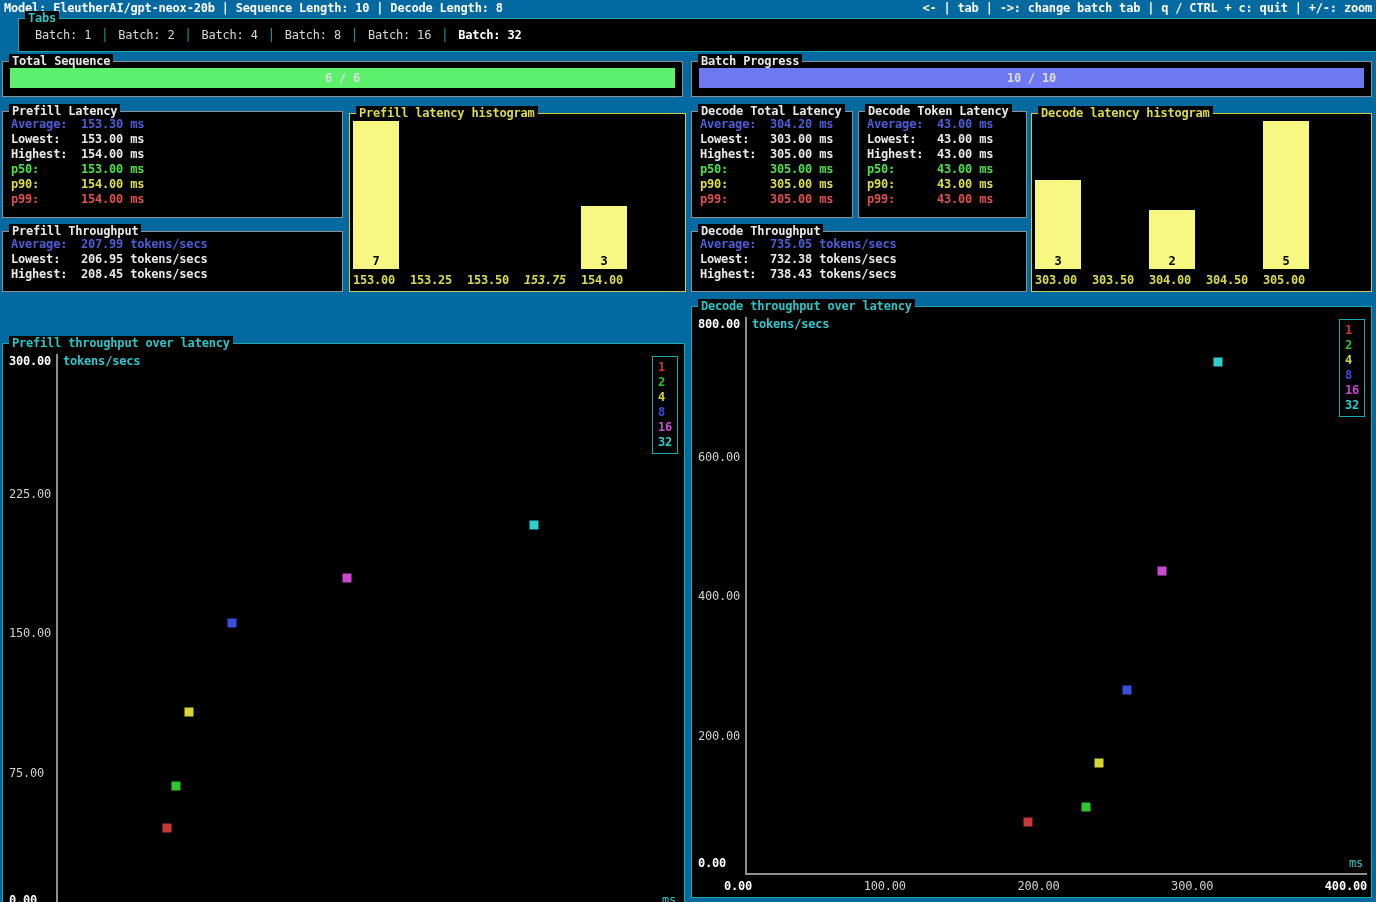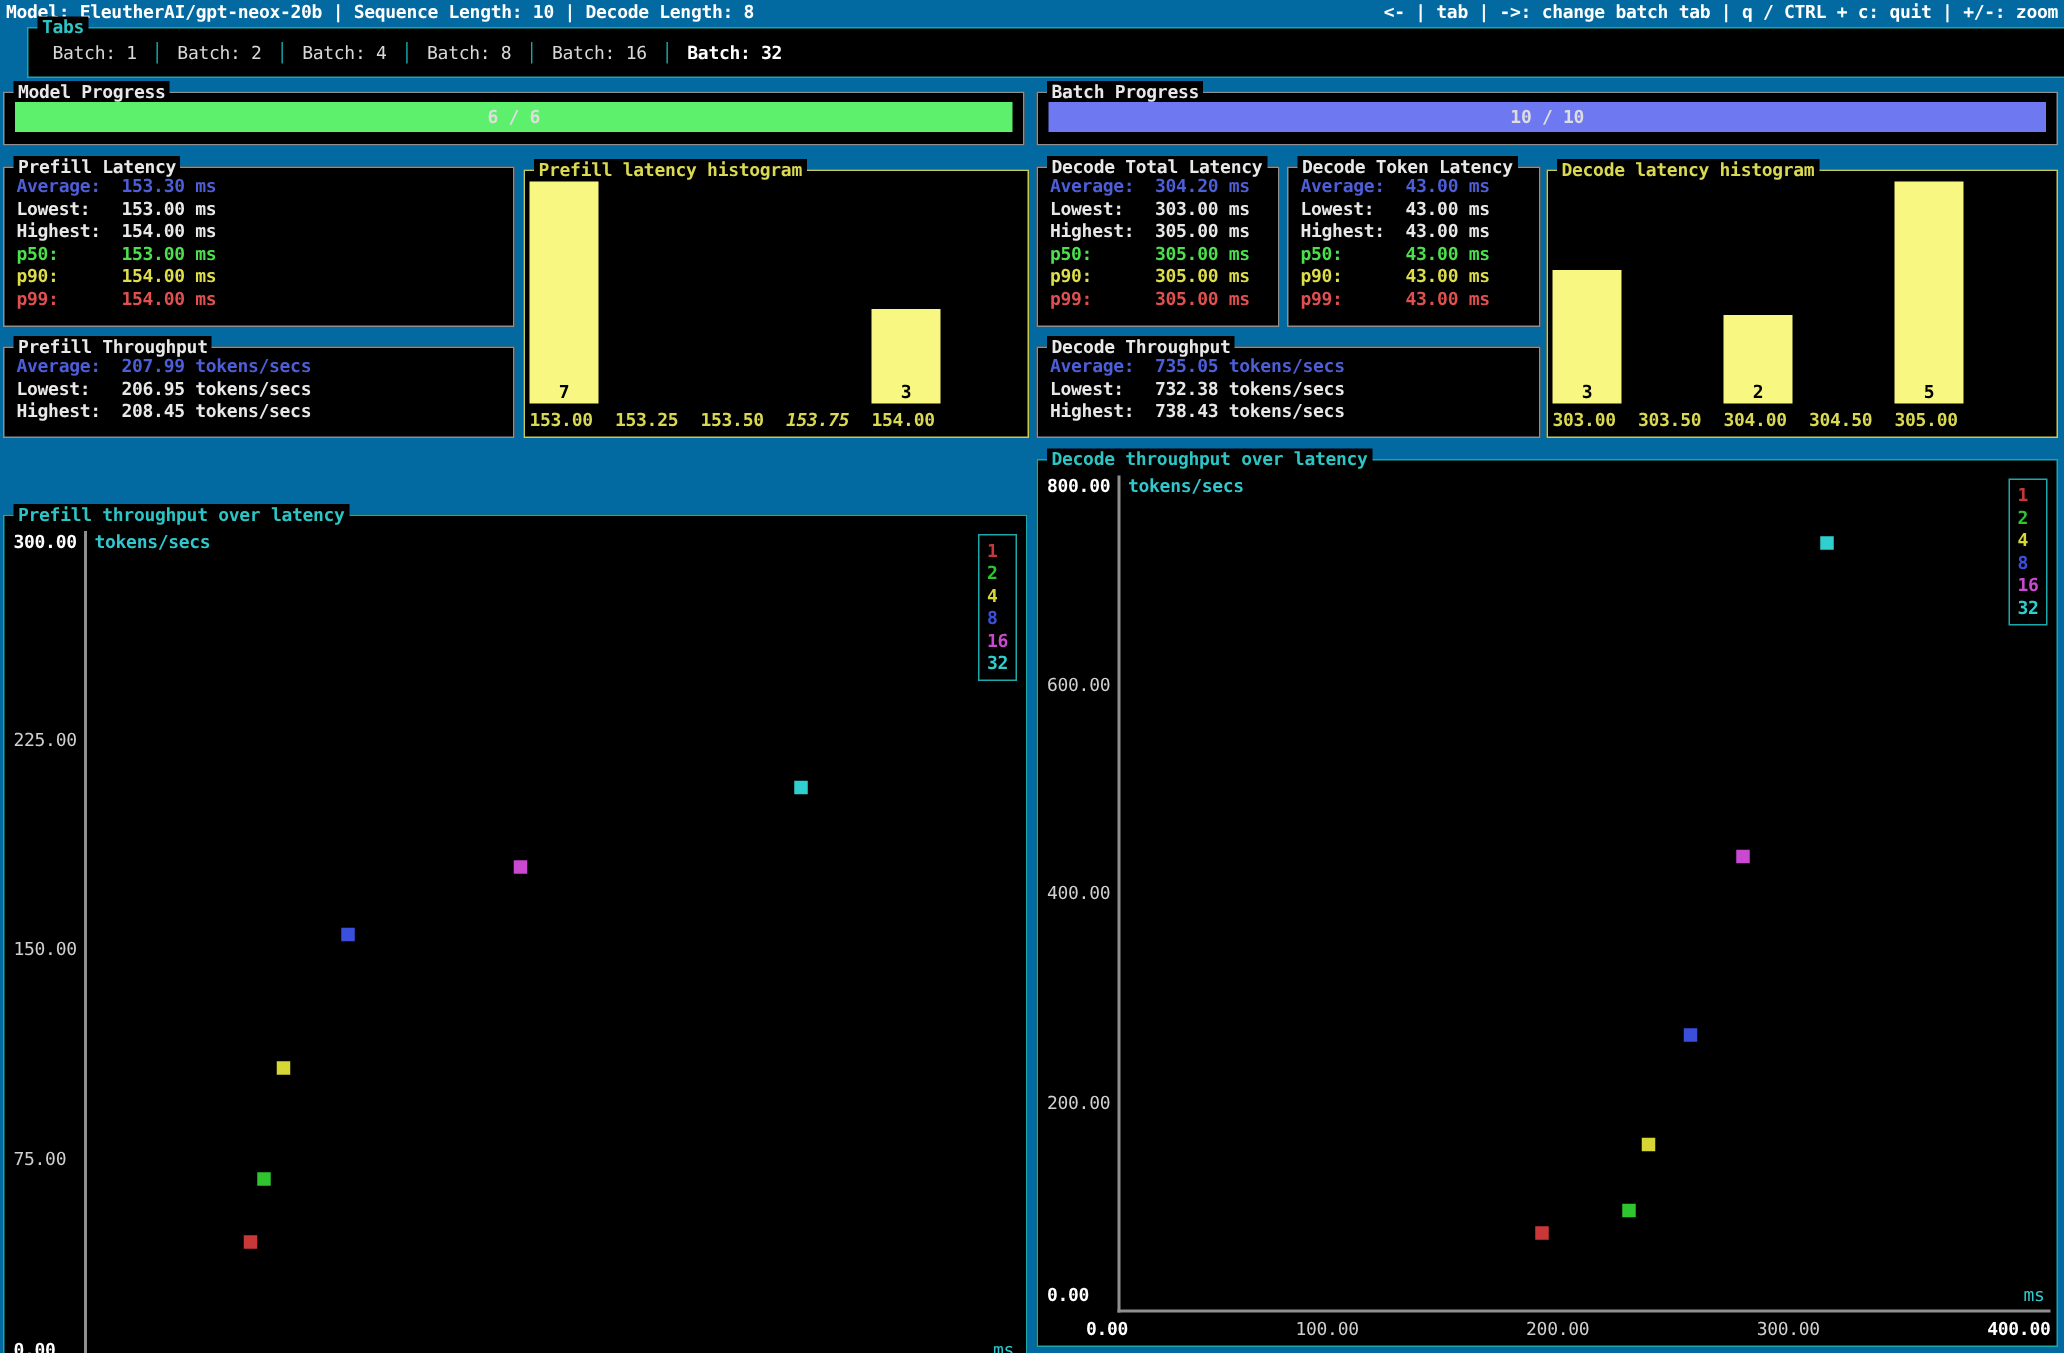--- a/index.html
+++ b/index.html
@@ -77,21 +77,21 @@
         <span class="tab-sep">│</span>
         <span class="tab">Batch: 8</span>
         <span class="tab-sep">│</span>
         <span class="tab">Batch: 16</span>
         <span class="tab-sep">│</span>
         <span class="tab sel">Batch: 32</span>
       </div>
   </div>
 
   <div class="panel" style="left:2px;top:61px;width:681px;height:36px;">
-    <span class="ptitle">Model Progress</span>
+    <span class="ptitle">Total Sequence</span>
     <div class="pbar">
       <div class="fill" id="total-fill" style="width: 100%; background: rgb(92, 240, 108);"></div>
       <div class="plabel">6 / 6</div>
     </div>
   </div>
 
   <div class="panel" style="left:691px;top:61px;width:681px;height:36px;">
     <span class="ptitle">Batch Progress</span>
     <div class="pbar">
       <div class="fill" id="batch-fill" style="width: 100%; background: rgb(110, 121, 241);"></div>

